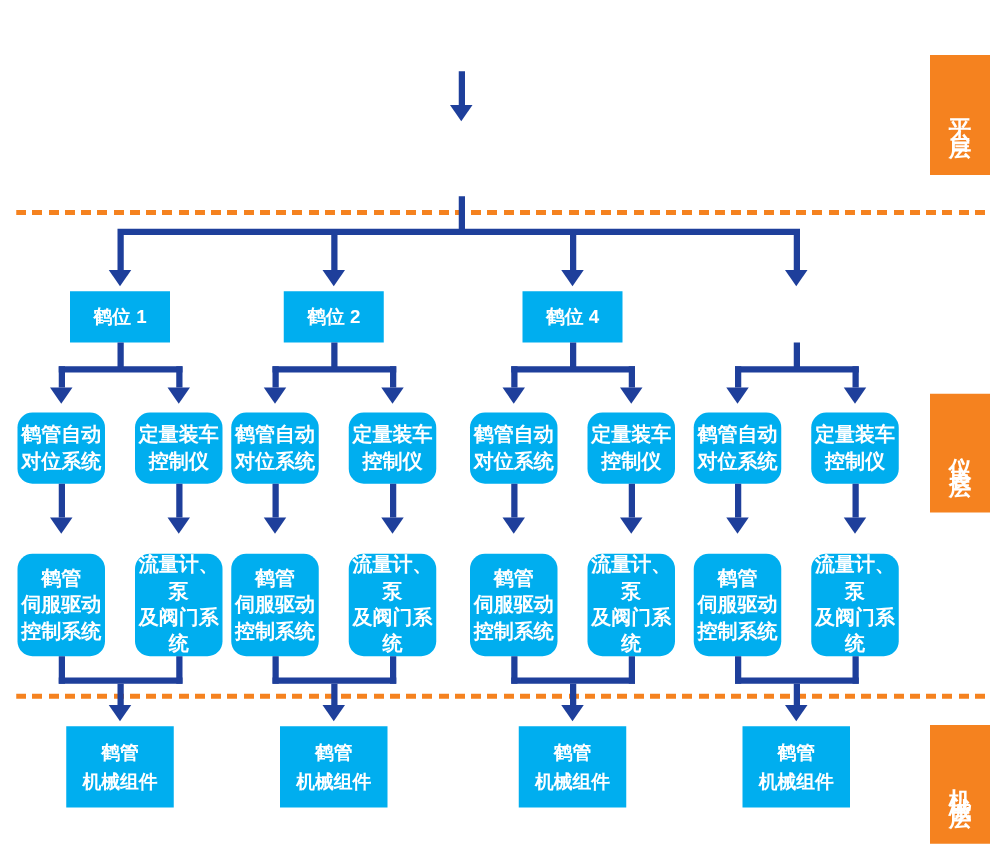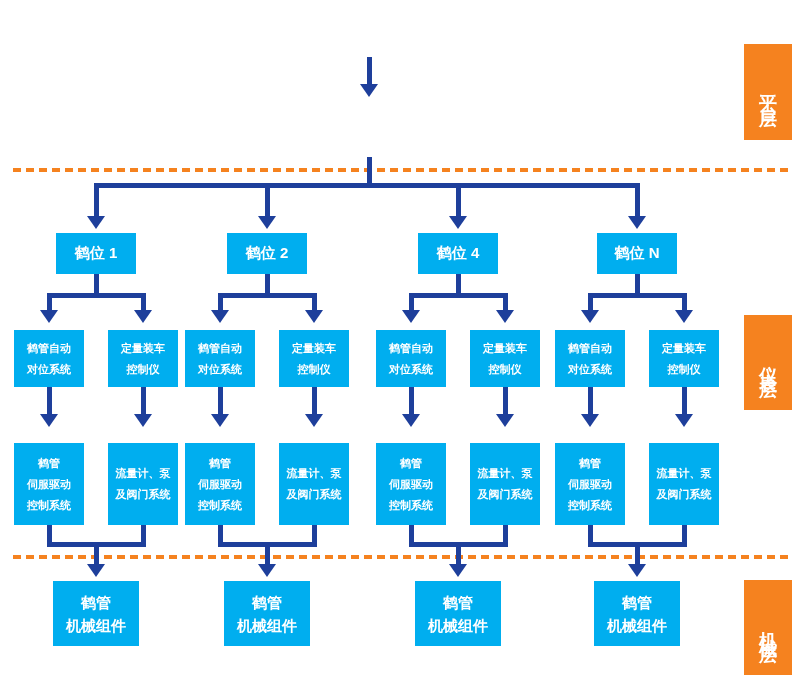--- a/index.html
+++ b/index.html
@@ -13,21 +13,21 @@
     font-family:"Liberation Sans","DejaVu Sans",sans-serif;
   }
   .node{
     position:absolute;background:var(--node_cyan);color:#ffffff;font-weight:700;
     display:flex;align-items:center;justify-content:center;text-align:center;
     white-space:pre-line;
   }
   .cloud{left:296px;top:9px;width:150px;height:46px;font-size:18px;}
   .dcs{left:296px;top:112px;width:150px;height:45px;font-size:18px;}
   .station{left:42px;top:233px;width:80px;height:41px;font-size:15px;}
-  .sub{font-size:11px;line-height:21px;}
+  .sub{font-size:16px;line-height:21px;border-radius:12px;}
   .l3L{left:0;top:330px;width:70px;height:57px;}
   .l3R{left:94px;top:330px;width:70px;height:57px;}
   .l4L{left:0;top:443px;width:70px;height:82px;}
   .l4R{left:94px;top:443px;width:70px;height:82px;}
   .mech{left:39px;top:581px;width:86px;height:65px;font-size:15px;line-height:23px;}
   .stem{position:absolute;width:5px;background:var(--line_blue);}
   .hbar{position:absolute;height:5px;background:var(--line_blue);}
   .head{
     position:absolute;width:0;height:0;
     border-left:9px solid transparent;border-right:9px solid transparent;
@@ -150,21 +150,20 @@
     <div class="hbar" style="left:32.5px;top:542px;width:99px"></div>
     <div class="stem" style="left:79.5px;top:547px;height:17px"></div>
     <div class="head" style="left:73px;top:564px"></div>
     <div class="node mech">鹤管
 机械组件</div>
   </div>
 
   <div class="group" style="left:555px">
     <div class="stem" style="left:79.5px;top:188px;height:28px"></div>
     <div class="head" style="left:73px;top:216px"></div>
-    <div class="node station">鹤位 N</div>
     <div class="stem" style="left:79.5px;top:274px;height:21px"></div>
     <div class="hbar" style="left:32.5px;top:293px;width:99px"></div>
     <div class="stem" style="left:32.5px;top:293px;height:17px"></div>
     <div class="head" style="left:26px;top:310px"></div>
     <div class="stem" style="left:126.5px;top:293px;height:17px"></div>
     <div class="head" style="left:120px;top:310px"></div>
     <div class="node sub l3L">鹤管自动
 对位系统</div>
     <div class="node sub l3R">定量装车
 控制仪</div>

